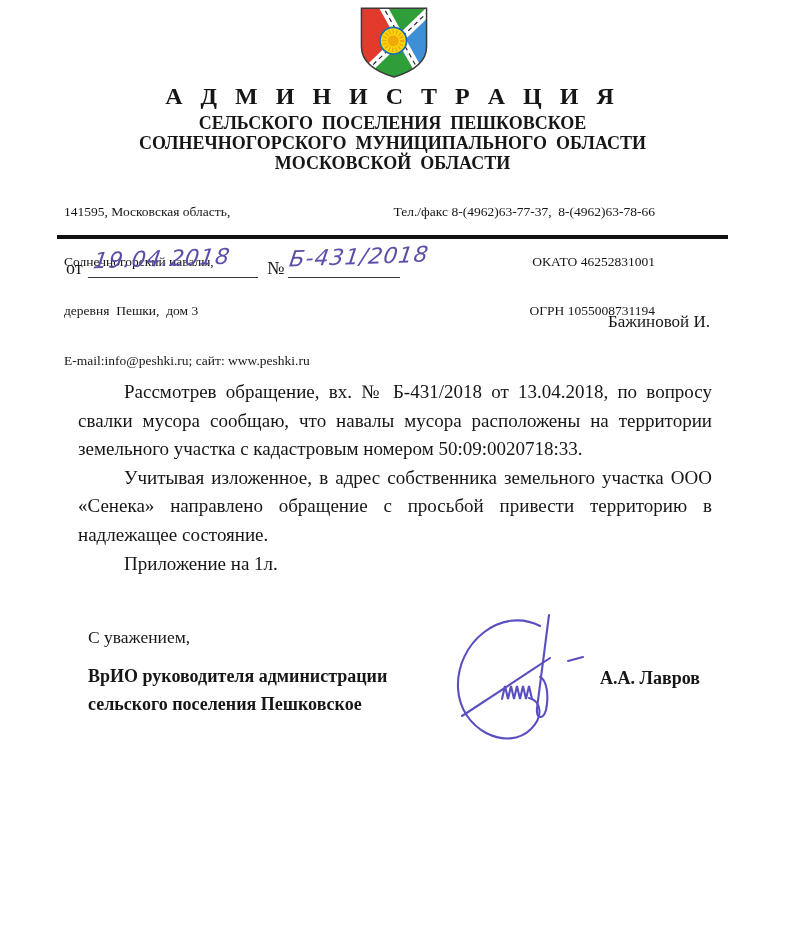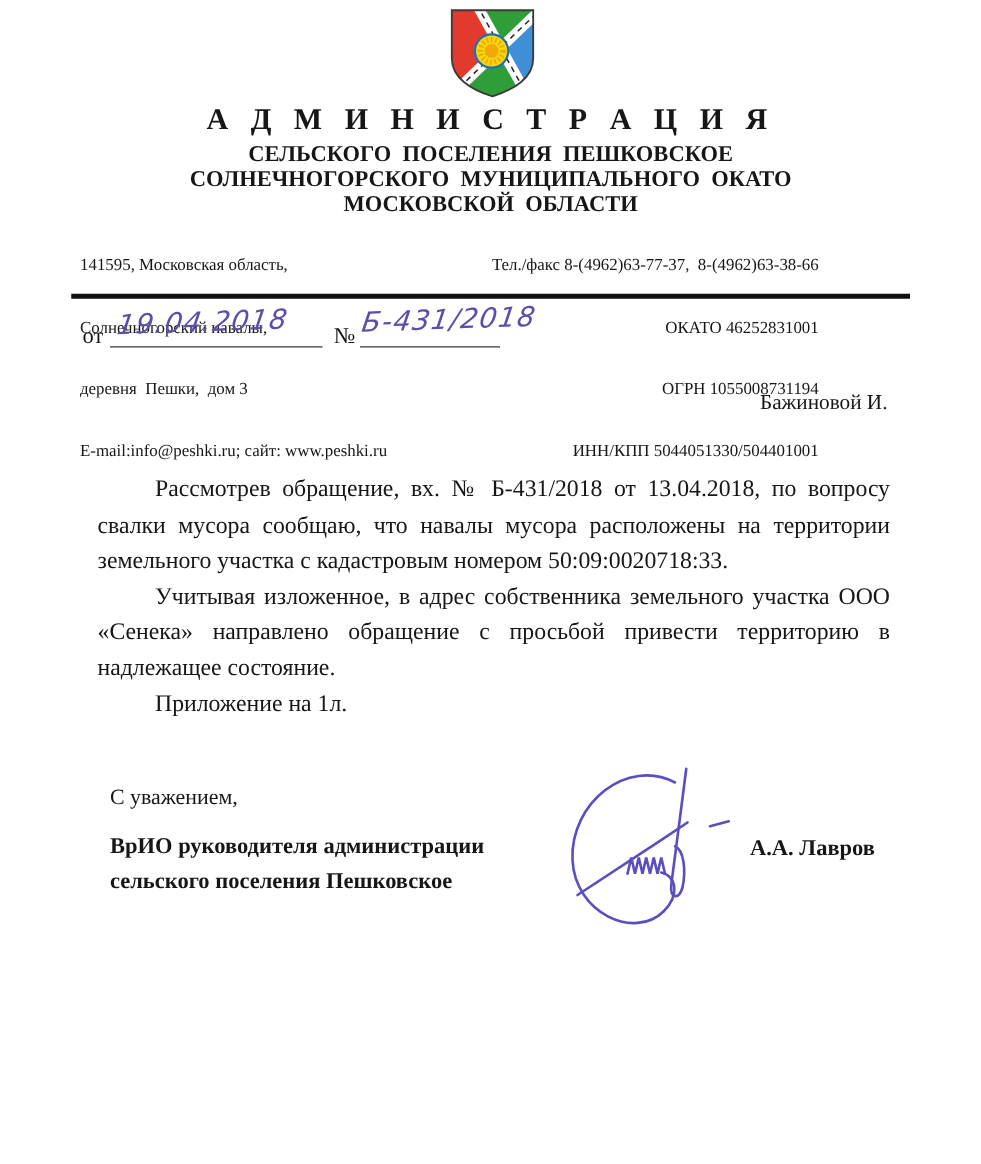--- a/index.html
+++ b/index.html
@@ -73,35 +73,34 @@
       <circle cx="49" cy="47" r="18" fill="var(--em-sun)" stroke="var(--em-ring)" stroke-width="2.4"></circle>
       <circle cx="49" cy="47" r="12" fill="none" stroke="var(--em-sun-core)" stroke-width="6" stroke-dasharray="2 2.6"></circle>
       <circle cx="49" cy="47" r="7.5" fill="var(--em-sun-core)"></circle>
     </g>
     <path d="M6,3 H94 V55 C94,76 73,89 50,96 C27,89 6,76 6,55 Z" fill="none" stroke="#3a3a3a" stroke-width="2"></path>
   </svg>
 
   <div class="org-title">
     <div class="t1">А Д М И Н И С Т Р А Ц И Я</div>
     <div class="t2">СЕЛЬСКОГО  ПОСЕЛЕНИЯ  ПЕШКОВСКОЕ</div>
-    <div class="t3">СОЛНЕЧНОГОРСКОГО  МУНИЦИПАЛЬНОГО  ОКАТО</div>
+    <div class="t3">СОЛНЕЧНОГОРСКОГО  МУНИЦИПАЛЬНОГО  ОБЛАСТИ</div>
     <div class="t4">МОСКОВСКОЙ  ОБЛАСТИ</div>
   </div>
 
   <div class="addr">
     <div>141595, Московская область,</div>
     <div>Солнечногорский навалы,</div>
     <div>деревня  Пешки,  дом 3</div>
     <div>E-mail:info@peshki.ru; сайт: www.peshki.ru</div>
   </div>
   <div class="contacts">
-    <div>Тел./факс 8-(4962)63-77-37,  8-(4962)63-38-66</div>
+    <div>Тел./факс 8-(4962)63-77-37,  8-(4962)63-78-66</div>
     <div>ОКАТО 46252831001</div>
     <div>ОГРН 1055008731194</div>
-    <div>ИНН/КПП 5044051330/504401001</div>
   </div>
 
   <div class="rule"></div>
 
   <span class="ref-label ref-from">от</span>
   <span class="hw hw-date">19.04.2018</span>
   <span class="ref-underline ul-date"></span>
   <span class="ref-label ref-no">№</span>
   <span class="hw hw-num">Б-431/2018</span>
   <span class="ref-underline ul-num"></span>

